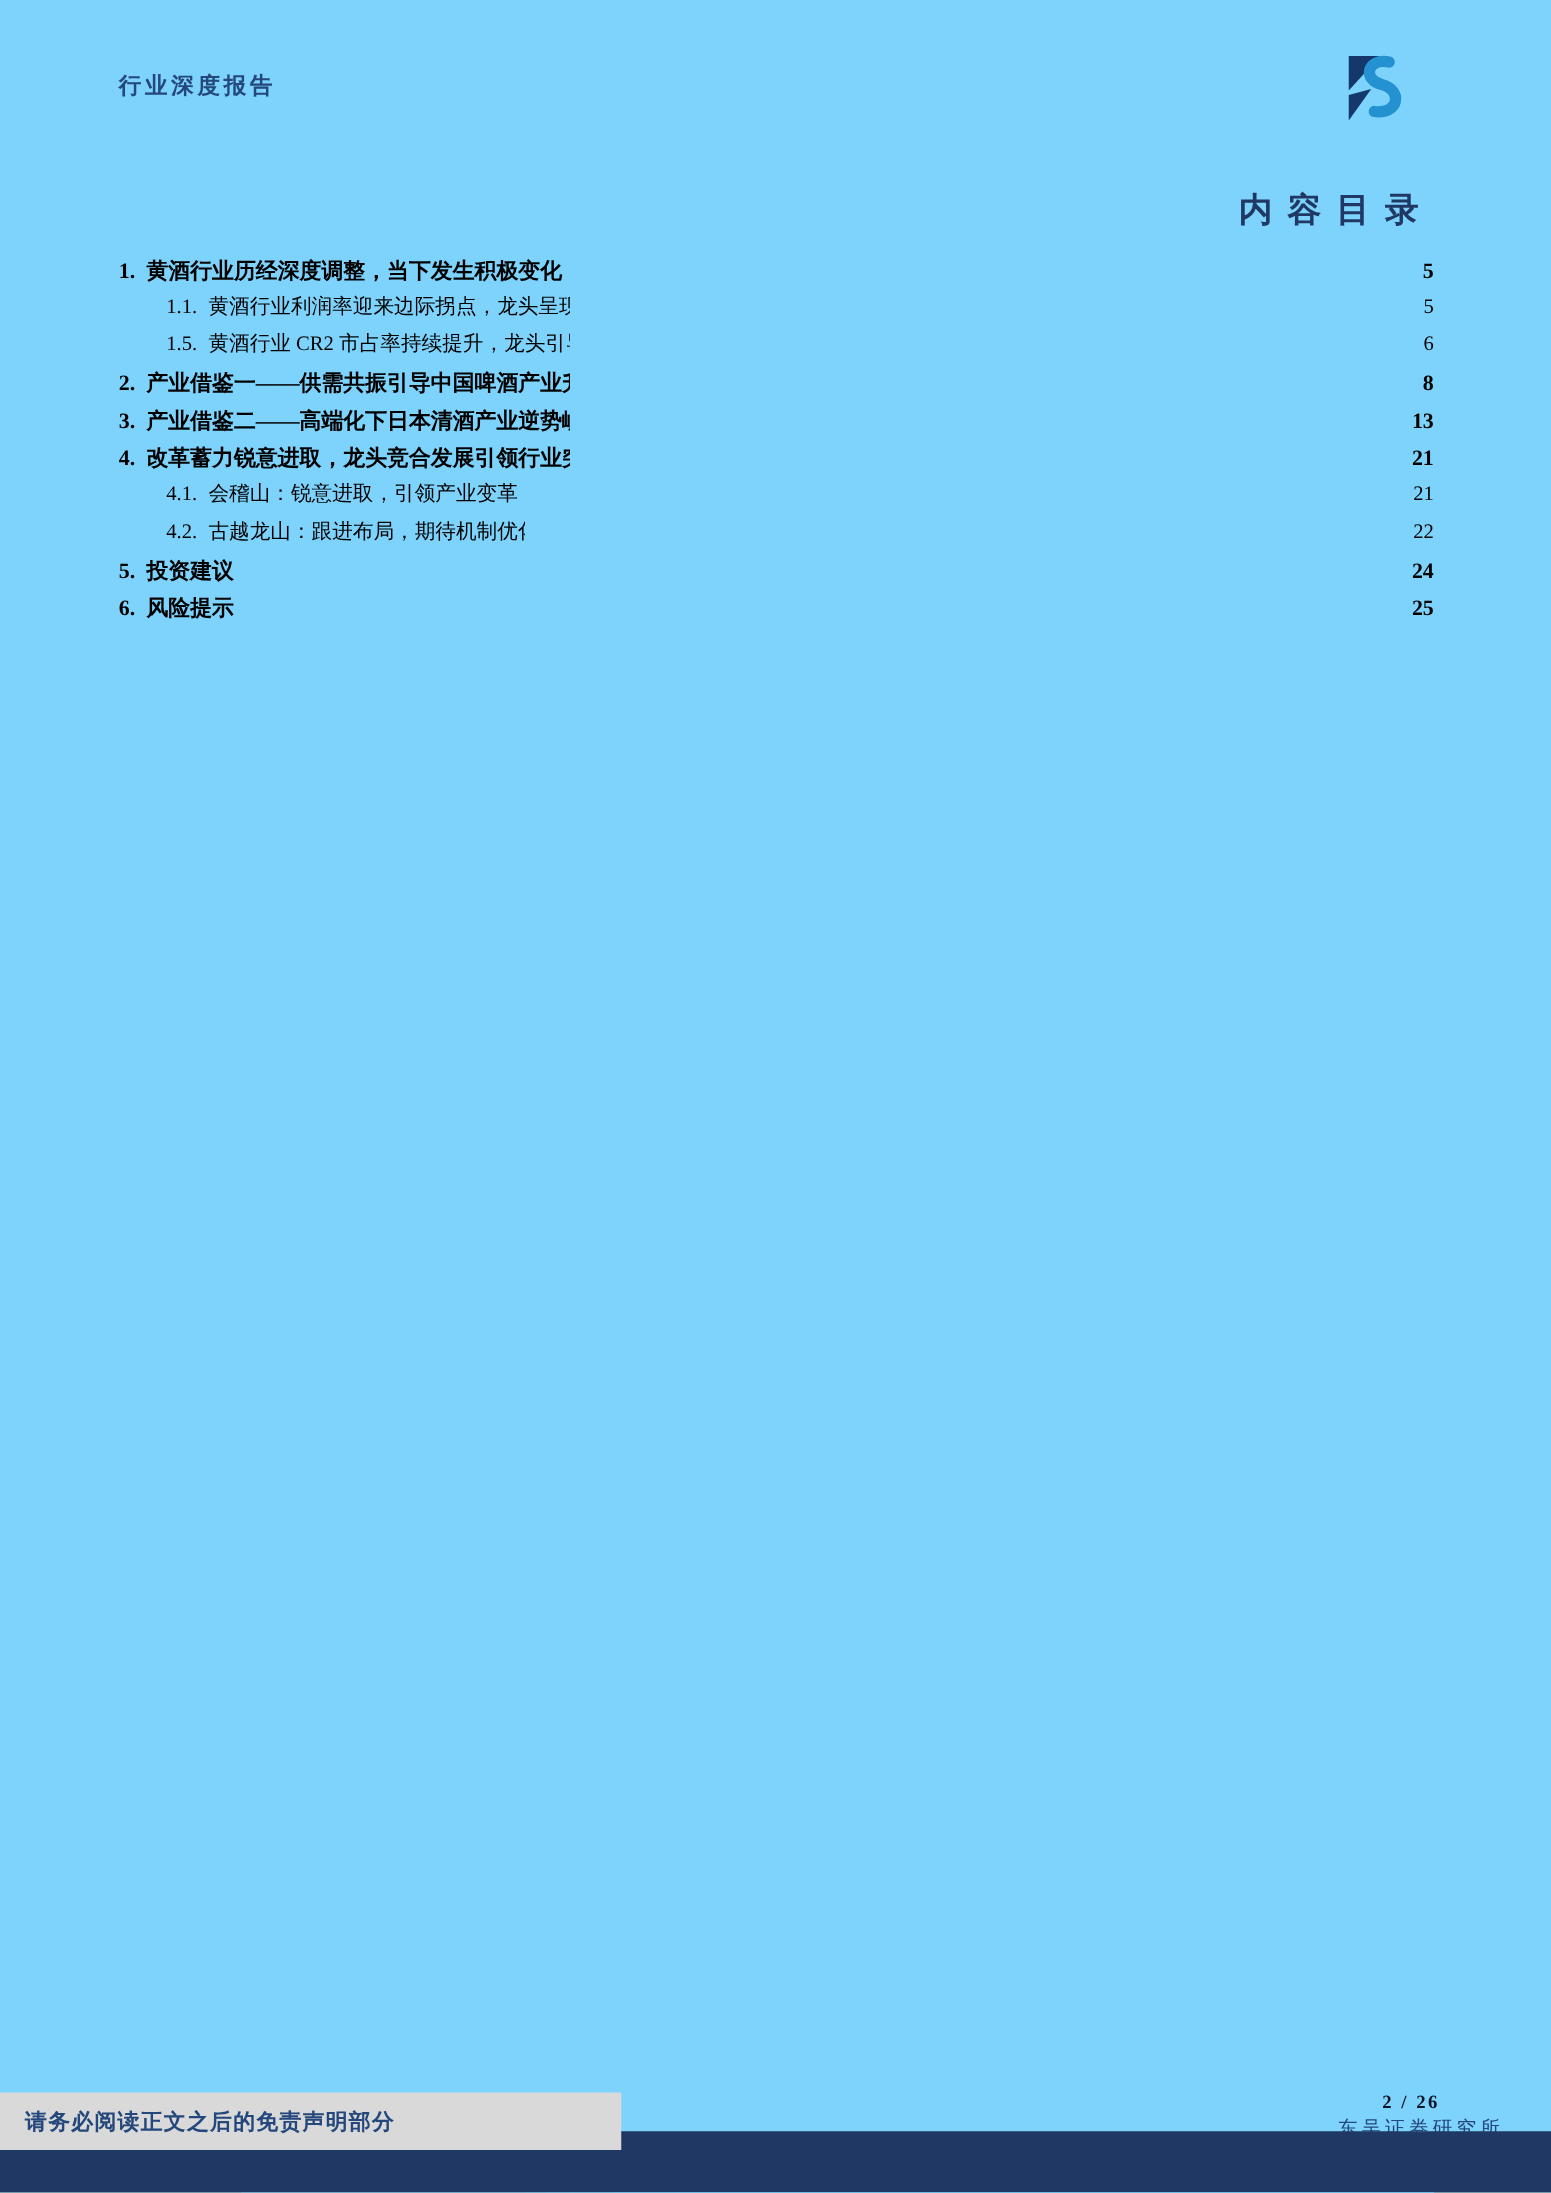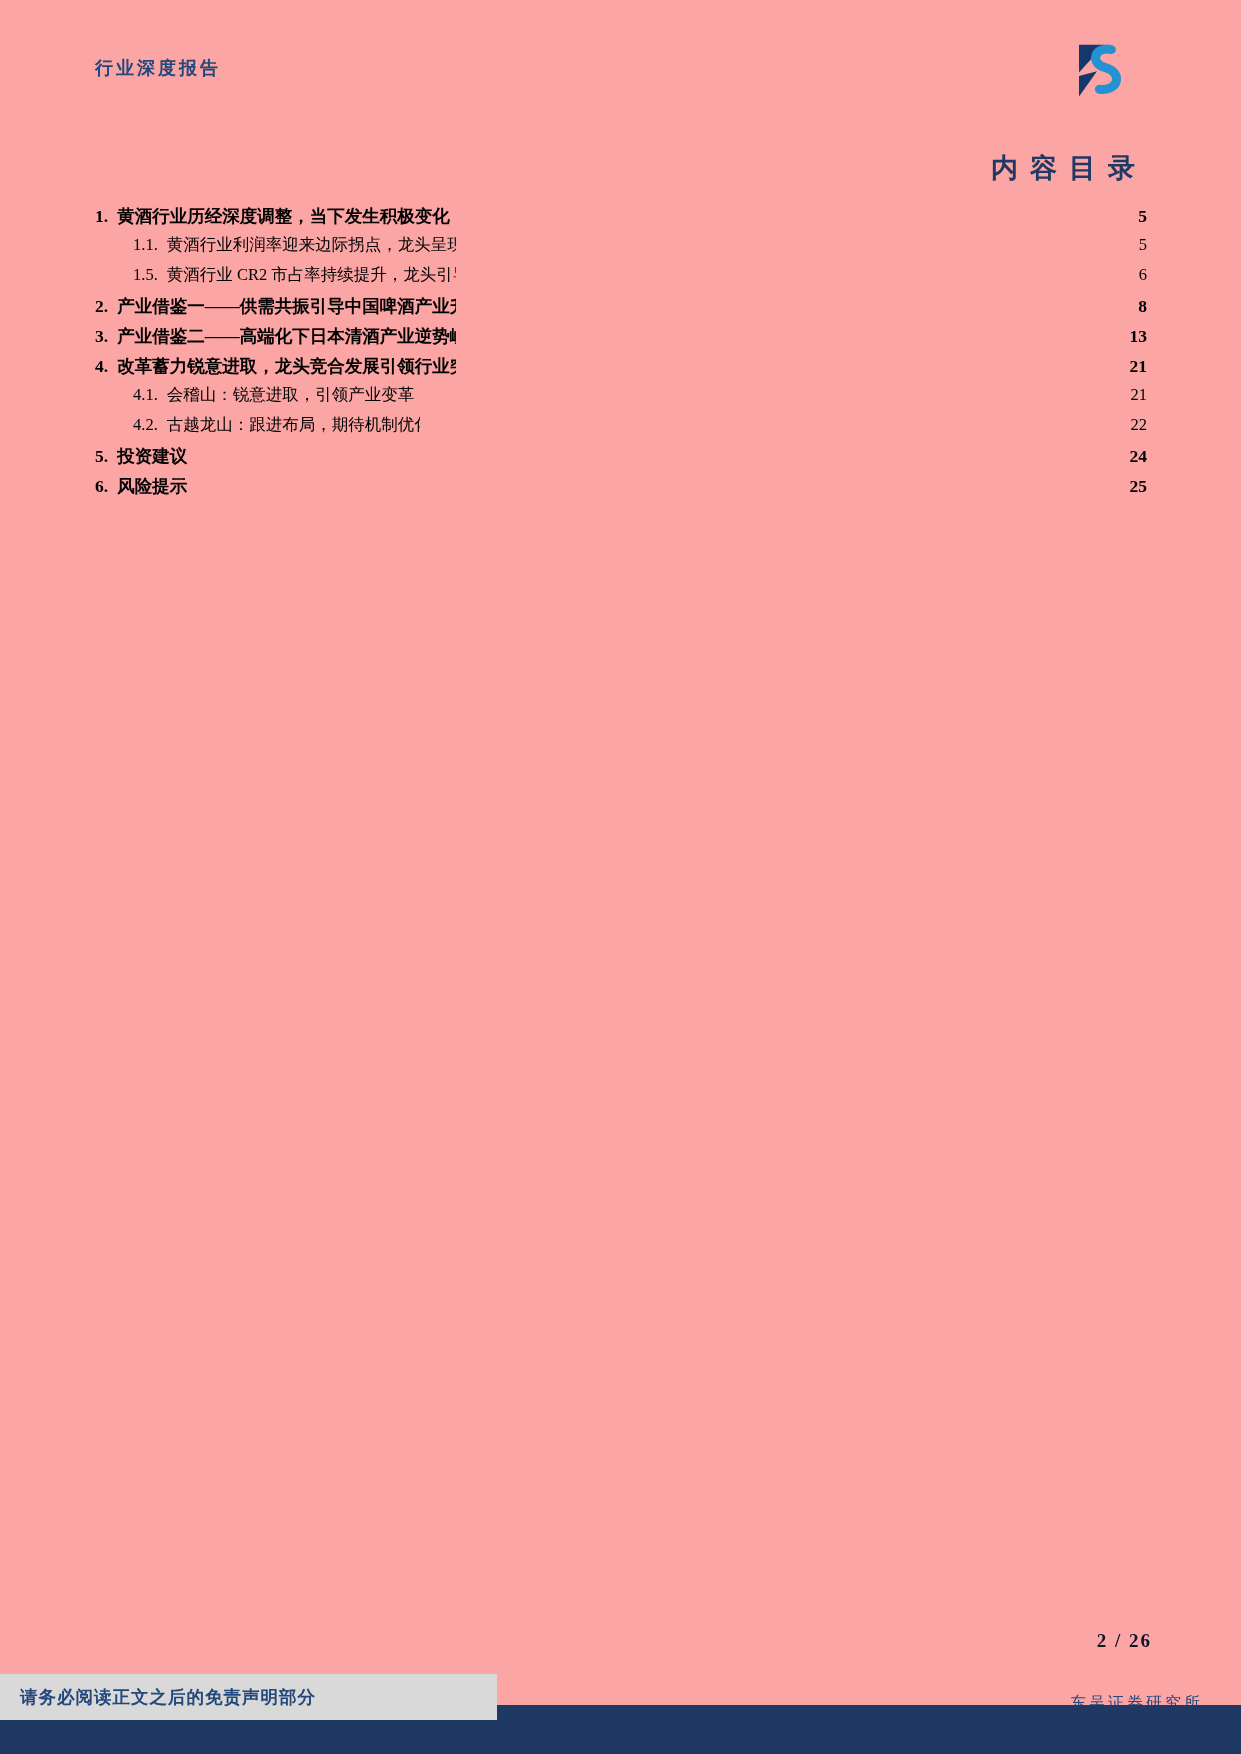--- a/index.html
+++ b/index.html
@@ -1,20 +1,20 @@
 <!DOCTYPE html>
 <html><head>
 <meta charset="utf-8">
 <style>
   html,body { margin:0; padding:0; background:#888; }
   .page {
     position:relative;
     width:1241px; height:1754px;
     margin:0 auto;
-    background:#fca5a5;
+    background:#7dd3fc;
     font-family:"Liberation Serif","DejaVu Serif",serif;
     overflow:hidden;
   }
 
   
   .report-type {
     position:absolute; left:95px; top:56px;
     font-size:18px; font-weight:bold; color:#24477c; letter-spacing:3px;
   }
   .brand { position:absolute; top:40px; right:94px; display:flex; align-items:center; }
@@ -49,22 +49,22 @@
     flex:1; overflow:hidden; white-space:nowrap; margin:0 3px;
   }
   .toc-row .dots::after {
     content:"..........................................................................................................................................................................................................................................................................................................";
     letter-spacing:2px; 
   }
   .toc-row .page { white-space:nowrap; text-align:right; }
 
   
   .page-indicator {
-    position:absolute; top:1630px; right:89px;
-    font-size:19px; font-weight:bold; color:#10162a; letter-spacing:2px;
+    position:absolute; top:1674px; right:89px;
+    font-size:15px; font-weight:bold; color:#10162a; letter-spacing:2px;
   }
   .institute {
     position:absolute; top:1662px; right:38px;
     font-size:16px; color:#24477c; letter-spacing:3px;margin-top:31px;
   }
   .disclaimer-box {
     position:absolute; left:0; top:1674px;
     width:497px; height:46px;
     background:#d9d9d9;
     display:flex; align-items:center;

